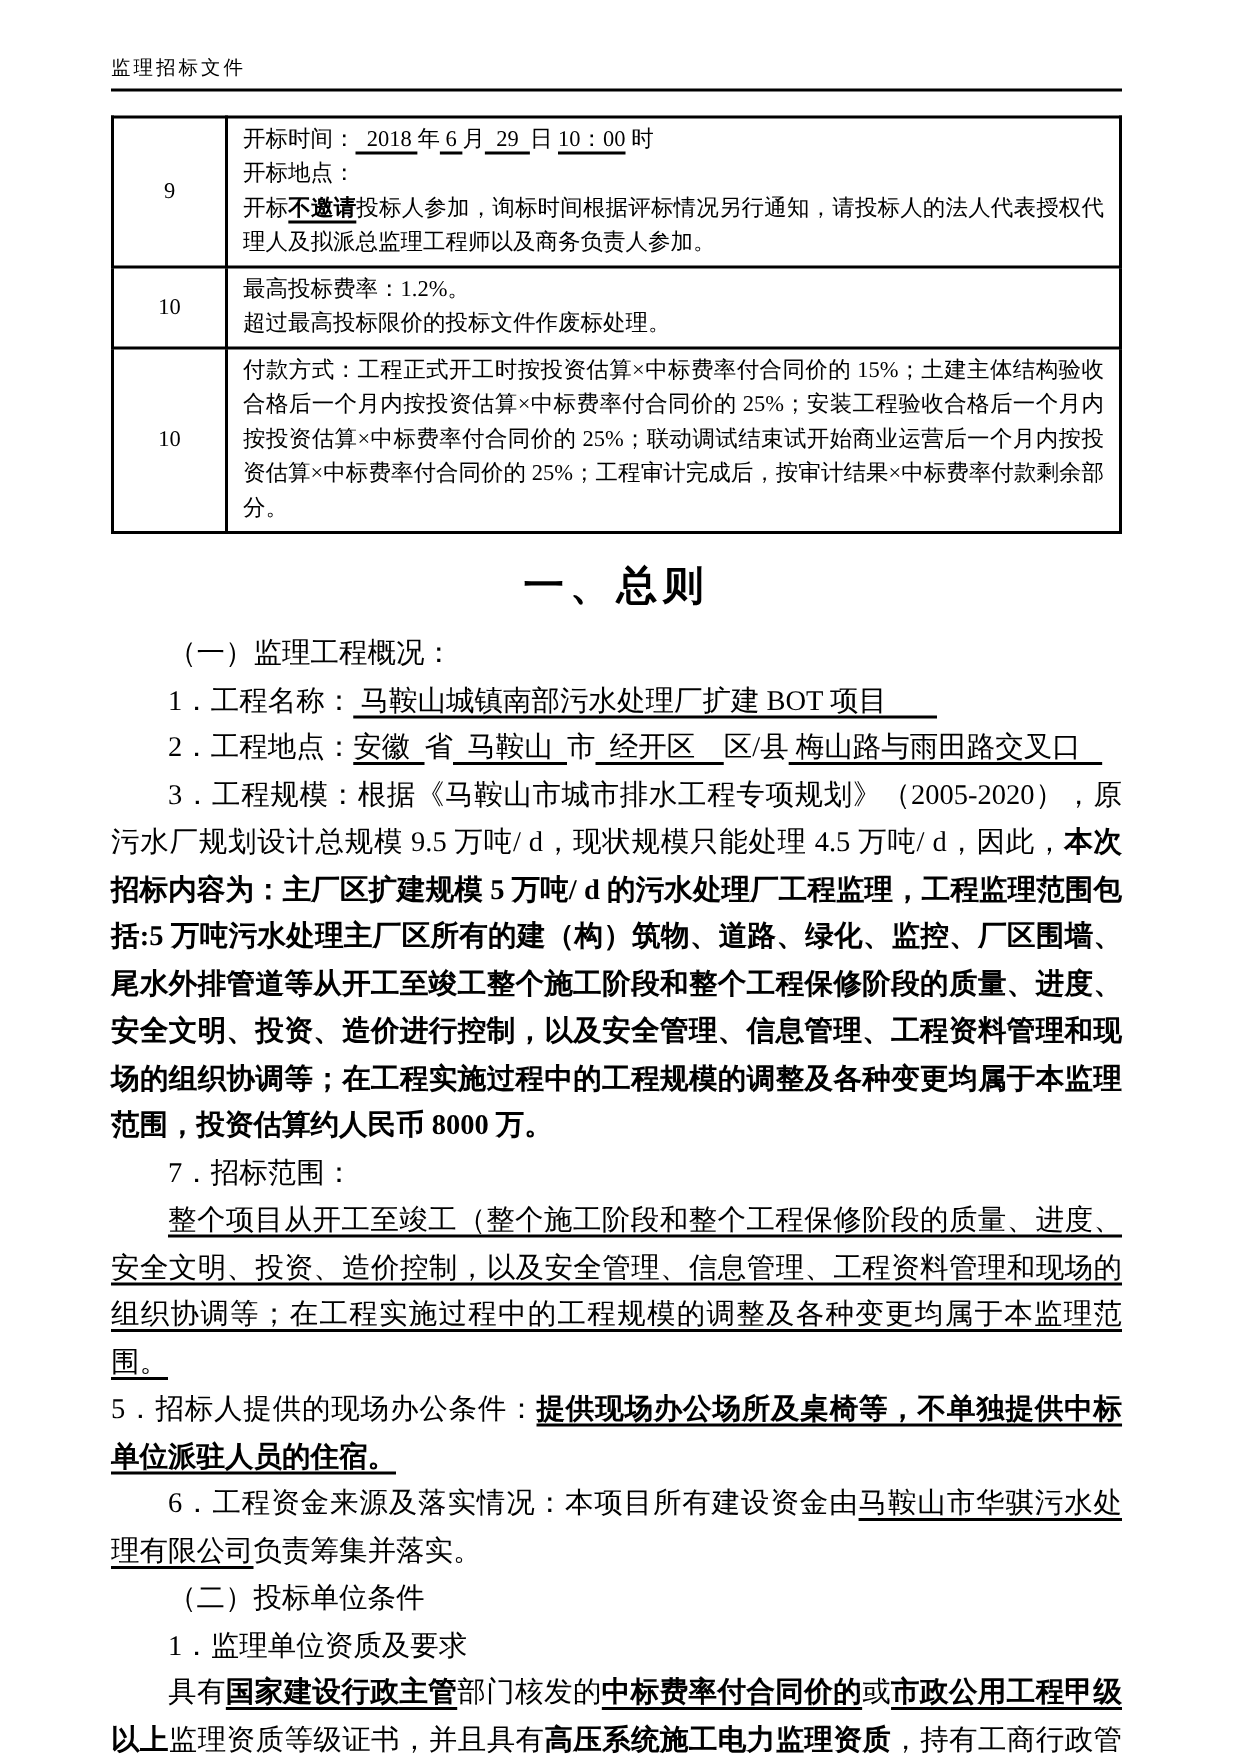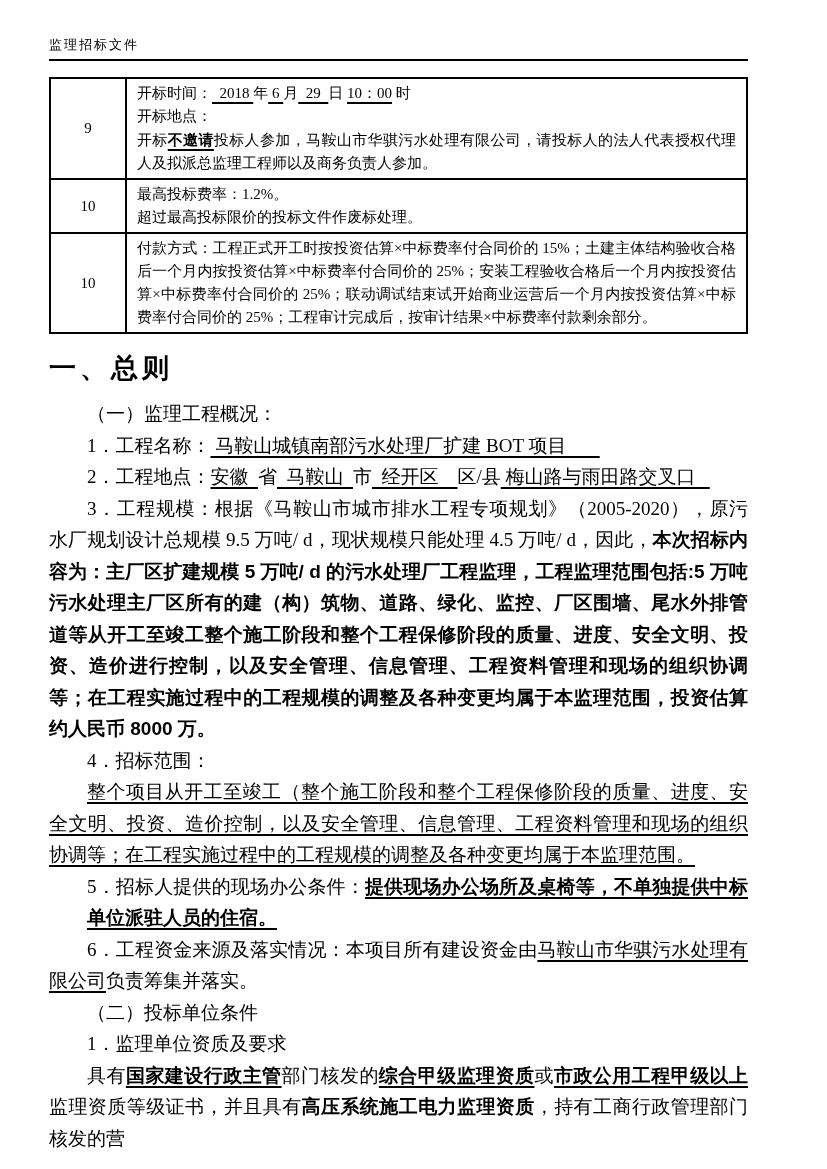--- a/index.html
+++ b/index.html
@@ -1,21 +1,21 @@
 <!DOCTYPE html>
 <html><head>
 <meta charset="utf-8">
 <style>
   html, body { margin: 0; padding: 0; background: #ffffff; }
   .page {
     position: relative;
     width: 827px;
     height: 1169px;
     box-sizing: border-box;
-    padding: 36px 79px 0 49px;
+    padding: 36px 79px 0 74px;
     background: #ffffff;
     color: #000000;
     font-family: "Liberation Serif", "DejaVu Serif", serif;
     overflow: hidden;
   }
   .header {
     font-size: 13px;
     line-height: 17px;
     letter-spacing: 2px;
     padding-bottom: 6px;
@@ -34,36 +34,37 @@
   }
   td.num {
     width: 72px;
     text-align: center;
     vertical-align: middle;
     font-size: 15px;
   }
   td.cell { padding: 3px 10px; vertical-align: middle; }
   td.cell p { margin: 0; text-align: justify; }
   .section-title {
+    text-align: center;
     font-family: "Liberation Sans", "DejaVu Sans", sans-serif;
     font-weight: bold;
     font-size: 27px;
     letter-spacing: 4px;
     margin: 16px 0 12px 0;
   }
   .paragraphs p {
     margin: 0;
     font-size: 19px;
     line-height: 31.5px;
     text-align: justify;
   }
   .paragraphs p.ind { text-indent: 2em; }
-  .paragraphs p.flush { text-indent: 0; margin-left: 38px; }
+  .paragraphs p.flush { text-indent: 0; }
   .b {
-    font-family: Liberation Sans, sans-serif;
+    font-family: Liberation Serif, serif;
     font-weight: bold;
   }
   .u {
     text-decoration: underline;
     text-underline-offset: 4px;
     text-decoration-thickness: 1.5px;
   }
 </style>
 </head>
 <body>
@@ -73,21 +74,21 @@
     <span>监理招标文件</span>
   </div>
 
   <table class="info-table">
     <tbody id="table-body">
         <tr>
           <td class="num">9</td>
           <td class="cell">
             <p><span class="">开标时间：</span><span class="u">&nbsp;&nbsp;2018&nbsp;</span><span class="">年</span><span class="u">&nbsp;6&nbsp;</span><span class="">月</span><span class="u">&nbsp;&nbsp;29&nbsp;&nbsp;</span><span class="">日&nbsp;</span><span class="u">10：00</span><span class="">&nbsp;时</span></p>
             <p><span class="">开标地点：</span></p>
-            <p><span class="">开标</span><span class="b u">不邀请</span><span class="">投标人参加，马鞍山市华骐污水处理有限公司，请投标人的法人代表授权代理人及拟派总监理工程师以及商务负责人参加。</span></p>
+            <p><span class="">开标</span><span class="b u">不邀请</span><span class="">投标人参加，询标时间根据评标情况另行通知，请投标人的法人代表授权代理人及拟派总监理工程师以及商务负责人参加。</span></p>
           </td>
         </tr>
         <tr>
           <td class="num">10</td>
           <td class="cell">
             <p><span class="">最高投标费率：1.2%。</span></p>
             <p><span class="">超过最高投标限价的投标文件作废标处理。</span></p>
           </td>
         </tr>
         <tr>
@@ -99,21 +100,21 @@
       </tbody>
   </table>
 
   <div class="section-title">一、总则</div>
 
   <div class="paragraphs" id="paragraphs">
       <p class="ind"><span class="">（一）监理工程概况：</span></p>
       <p class="ind"><span class="">1．工程名称：</span><span class="u">&nbsp;马鞍山城镇南部污水处理厂扩建 BOT 项目&nbsp;&nbsp;&nbsp;&nbsp;&nbsp;&nbsp;&nbsp;</span></p>
       <p class="ind"><span class="">2．工程地点：</span><span class="u">安徽&nbsp;&nbsp;</span><span class="">省</span><span class="u">&nbsp;&nbsp;马鞍山&nbsp;&nbsp;</span><span class="">市</span><span class="u">&nbsp;&nbsp;经开区&nbsp;&nbsp;&nbsp;&nbsp;</span><span class="">区/县</span><span class="u">&nbsp;梅山路与雨田路交叉口&nbsp;&nbsp;&nbsp;</span></p>
       <p class="ind"><span class="">3．工程规模：根据《马鞍山市城市排水工程专项规划》（2005-2020），原污水厂规划设计总规模 9.5 万吨/ d，现状规模只能处理 4.5 万吨/ d，因此，</span><span class="b ">本次招标内容为：主厂区扩建规模 5 万吨/ d 的污水处理厂工程监理，工程监理范围包括:5 万吨污水处理主厂区所有的建（构）筑物、道路、绿化、监控、厂区围墙、尾水外排管道等从开工至竣工整个施工阶段和整个工程保修阶段的质量、进度、安全文明、投资、造价进行控制，以及安全管理、信息管理、工程资料管理和现场的组织协调等；在工程实施过程中的工程规模的调整及各种变更均属于本监理范围，投资估算约人民币 8000 万。</span></p>
-      <p class="ind"><span class="">4．招标范围：</span></p>
+      <p class="ind"><span class="">7．招标范围：</span></p>
       <p class="ind"><span class="u">整个项目从开工至竣工（整个施工阶段和整个工程保修阶段的质量、进度、安全文明、投资、造价控制，以及安全管理、信息管理、工程资料管理和现场的组织协调等；在工程实施过程中的工程规模的调整及各种变更均属于本监理范围。</span></p>
       <p class="flush"><span class="">5．招标人提供的现场办公条件：</span><span class="b u">提供现场办公场所及桌椅等，不单独提供中标单位派驻人员的住宿。</span></p>
       <p class="ind"><span class="">6．工程资金来源及落实情况：本项目所有建设资金由</span><span class="u">马鞍山市华骐污水处理有限公司</span><span class="">负责筹集并落实。</span></p>
       <p class="ind"><span class="">（二）投标单位条件</span></p>
       <p class="ind"><span class="">1．监理单位资质及要求</span></p>
-      <p class="ind"><span class="">具有</span><span class="b u">国家建设行政主管</span><span class="">部门核发的</span><span class="b u">综合甲级监理资质</span><span class="">或</span><span class="b u">市政公用工程甲级以上</span><span class="">监理资质等级证书，并且具有</span><span class="b ">高压系统施工电力监理资质</span><span class="">，持有工商行政管理部门核发的营</span></p>
+      <p class="ind"><span class="">具有</span><span class="b u">国家建设行政主管</span><span class="">部门核发的</span><span class="b u">中标费率付合同价的</span><span class="">或</span><span class="b u">市政公用工程甲级以上</span><span class="">监理资质等级证书，并且具有</span><span class="b ">高压系统施工电力监理资质</span><span class="">，持有工商行政管理部门核发的营</span></p>
     </div>
 </div>
 
 </body></html>

